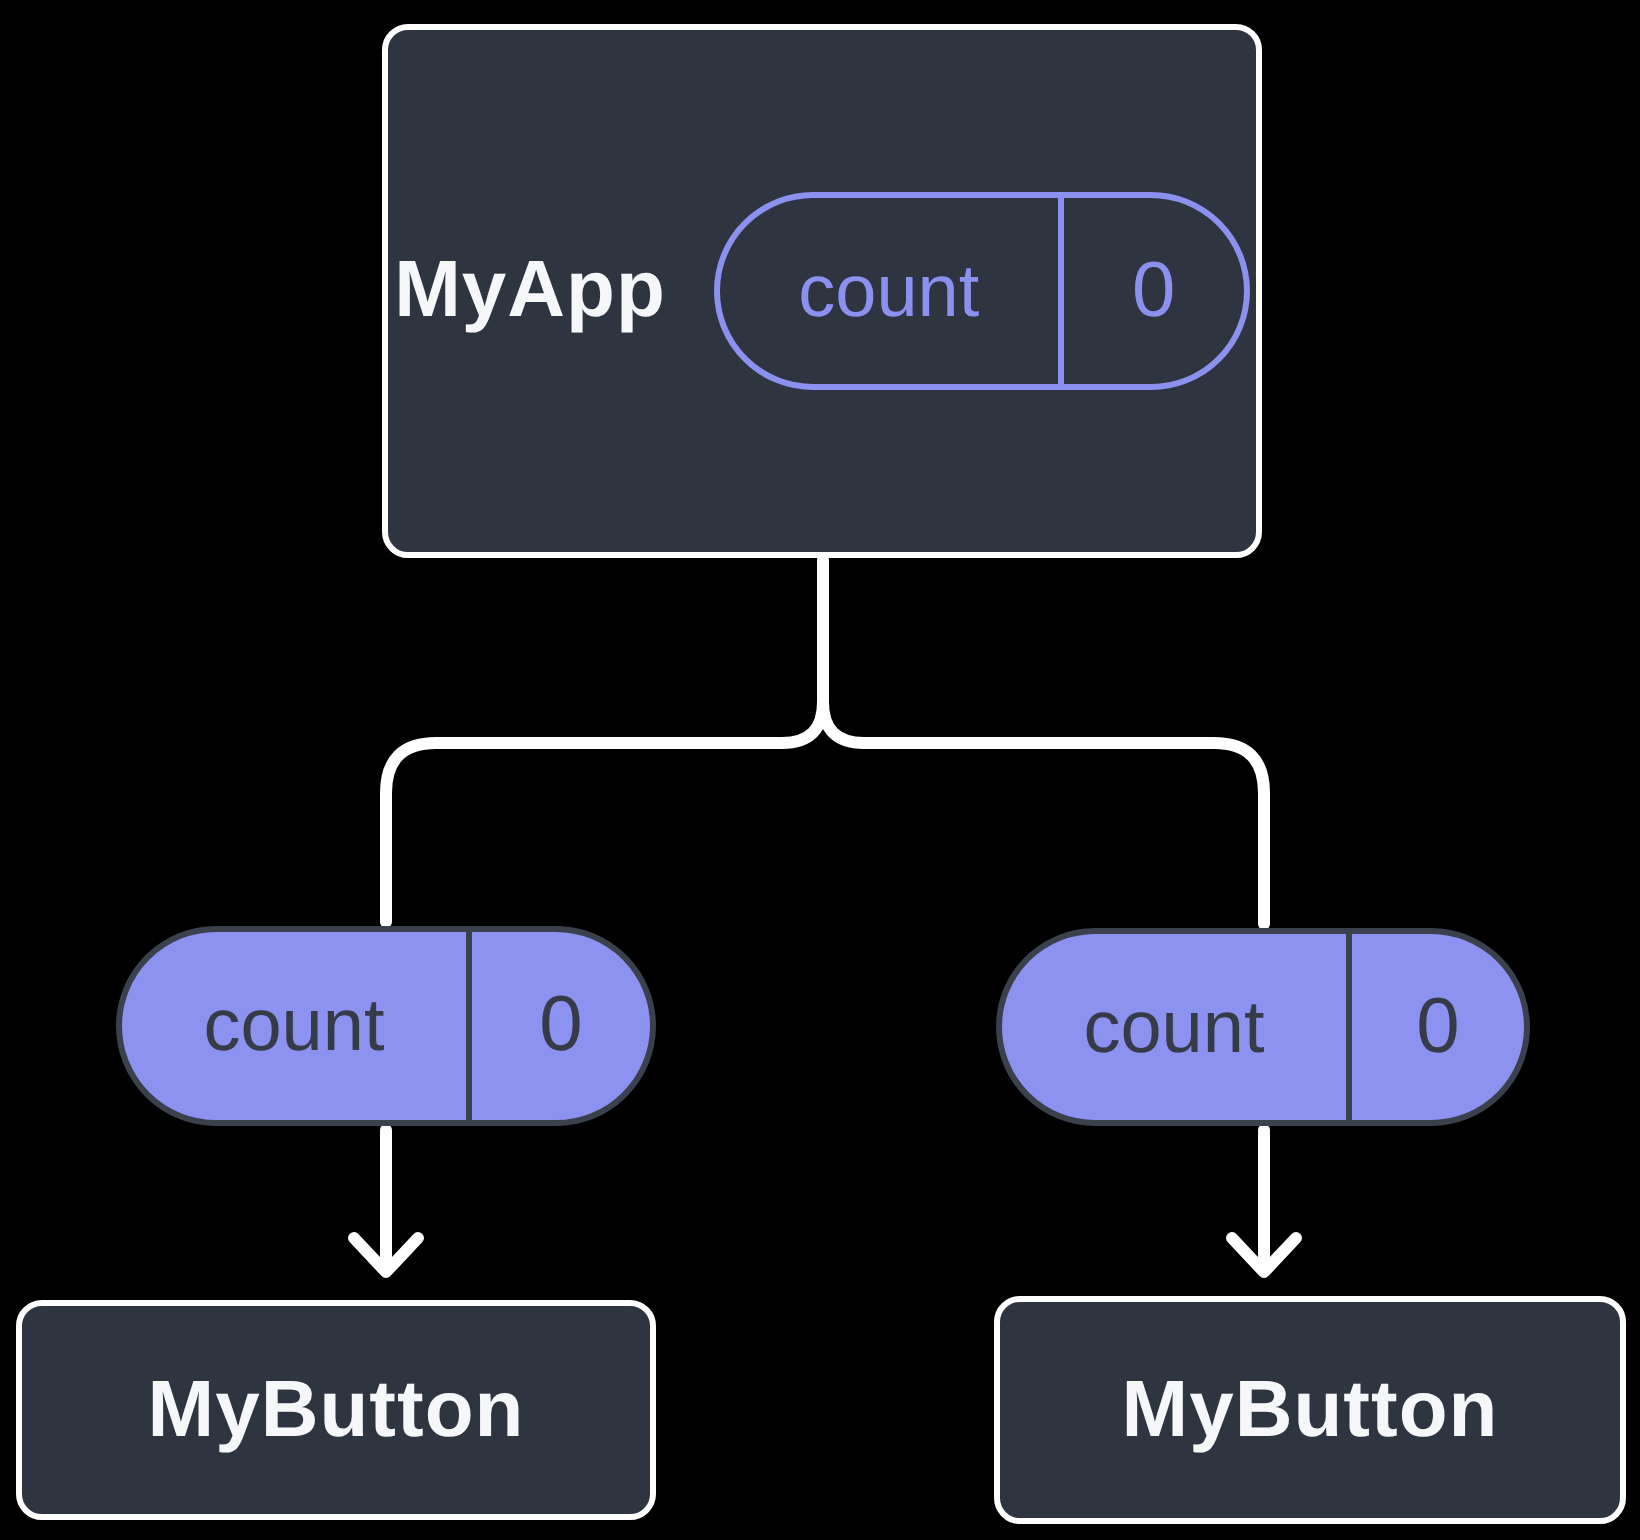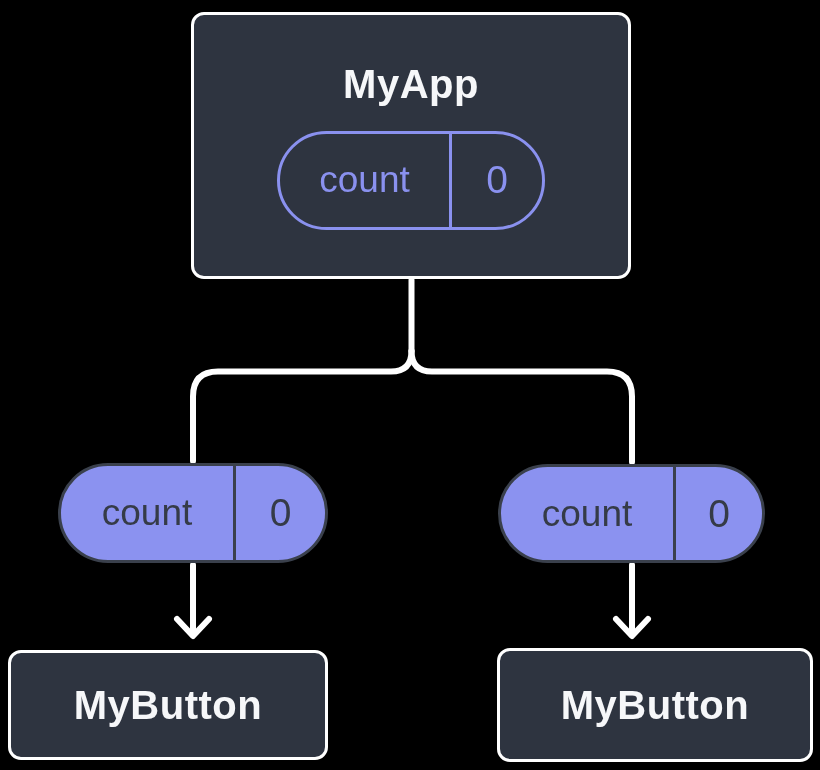--- a/index.html
+++ b/index.html
@@ -28,21 +28,21 @@
     border-radius: 13px;
     box-sizing: border-box;
     display: flex;
     align-items: center;
     justify-content: center;
     color: #F6F7F9;
   }
   .card-root {
     left: 191px; top: 12px;
     width: 440px; height: 267px;
-    flex-direction: column;
+    flex-direction: row;
     gap: 24px;
   }
   .card-title {
     font-size: 40px;
     font-weight: bold;
     letter-spacing: 0.5px;
     color: #F6F7F9;
   }
   .pill {
     display: flex;

